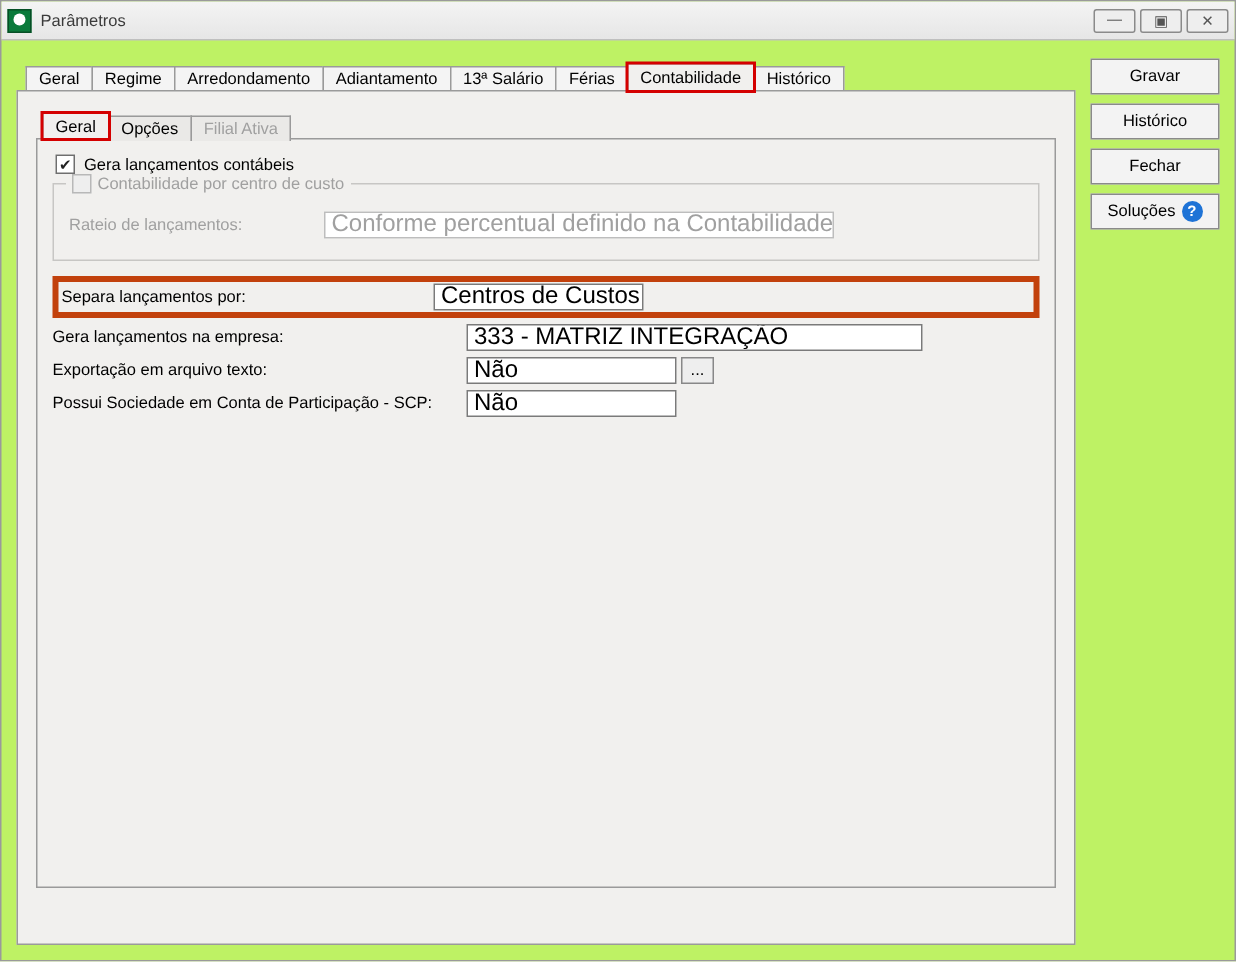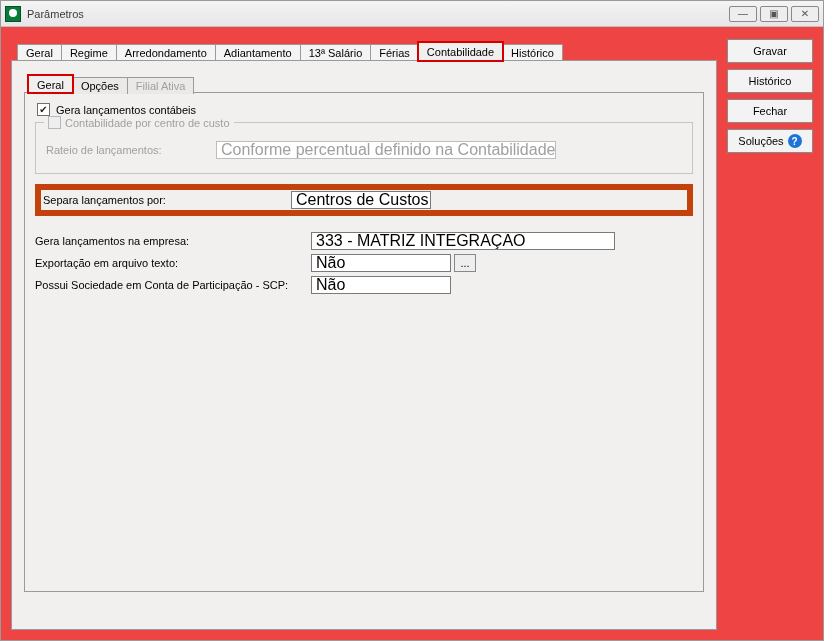--- a/index.html
+++ b/index.html
@@ -10,21 +10,21 @@
     font-size: 11px;
     background: #fff;
     width: 824px;
     height: 641px;
     overflow: hidden;
   }
   .window {
     width: 824px;
     height: 641px;
     border: 1px solid #9a9a9a;
-    background: #ef4444;
+    background: #bef264;
     display: flex;
     flex-direction: column;
   }
   .titlebar {
     height: 26px;
     background: linear-gradient(#f4f4f4, #e6e6e6);
     border-bottom: 1px solid #bfbfbf;
     display: flex;
     align-items: center;
     padding: 0 4px;
@@ -239,23 +239,23 @@
     display: flex;
     align-items: center;
     overflow: hidden;
     white-space: nowrap;
   }
   .textfield.readonly-dis {
     color: #a0a0a0;
     border-color: #bdbdbd;
   }
   .hl-box {
-    border: 6px solid #c2410c;
+    border: 4px solid #c2410c;
     padding: 1px 2px;
-    margin-bottom: 16px;
+    margin-bottom: 4px;
   }
   .ellipsis-btn {
     width: 22px;
     height: 18px;
     border: 1px solid #888;
     background: #eee;
     display: inline-flex;
     align-items: center;
     justify-content: center;
     margin-left: 3px;

